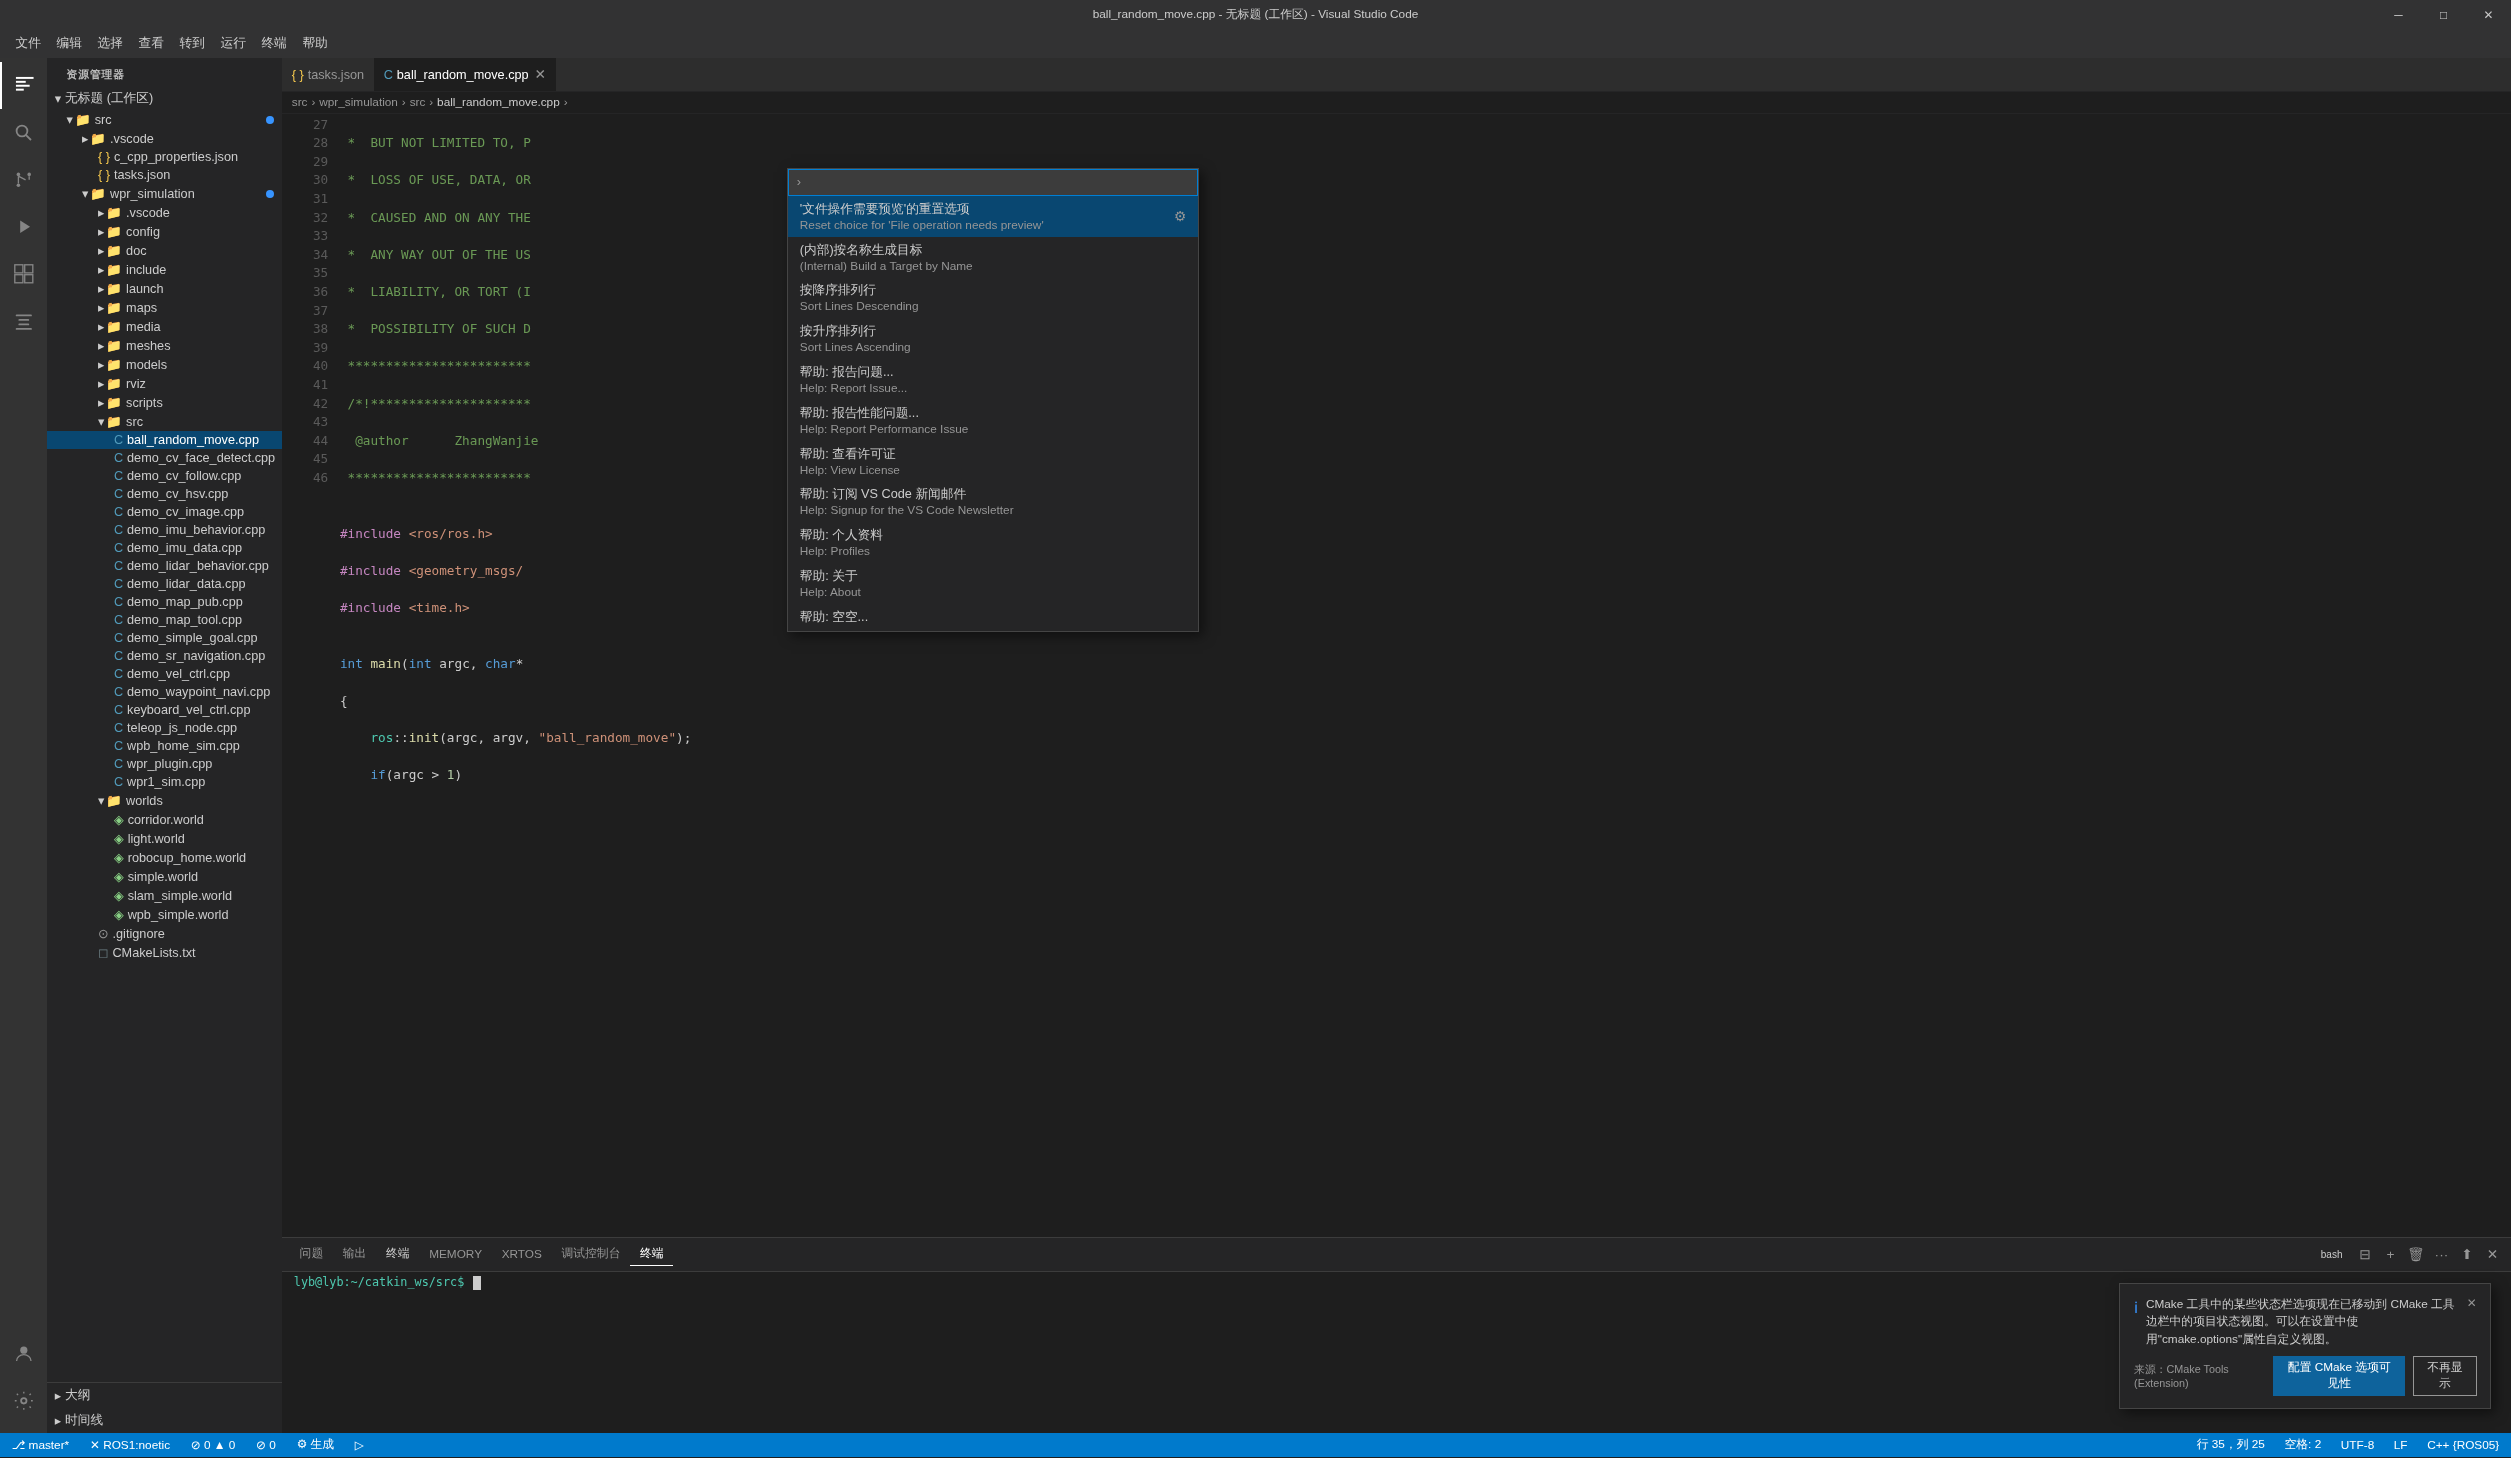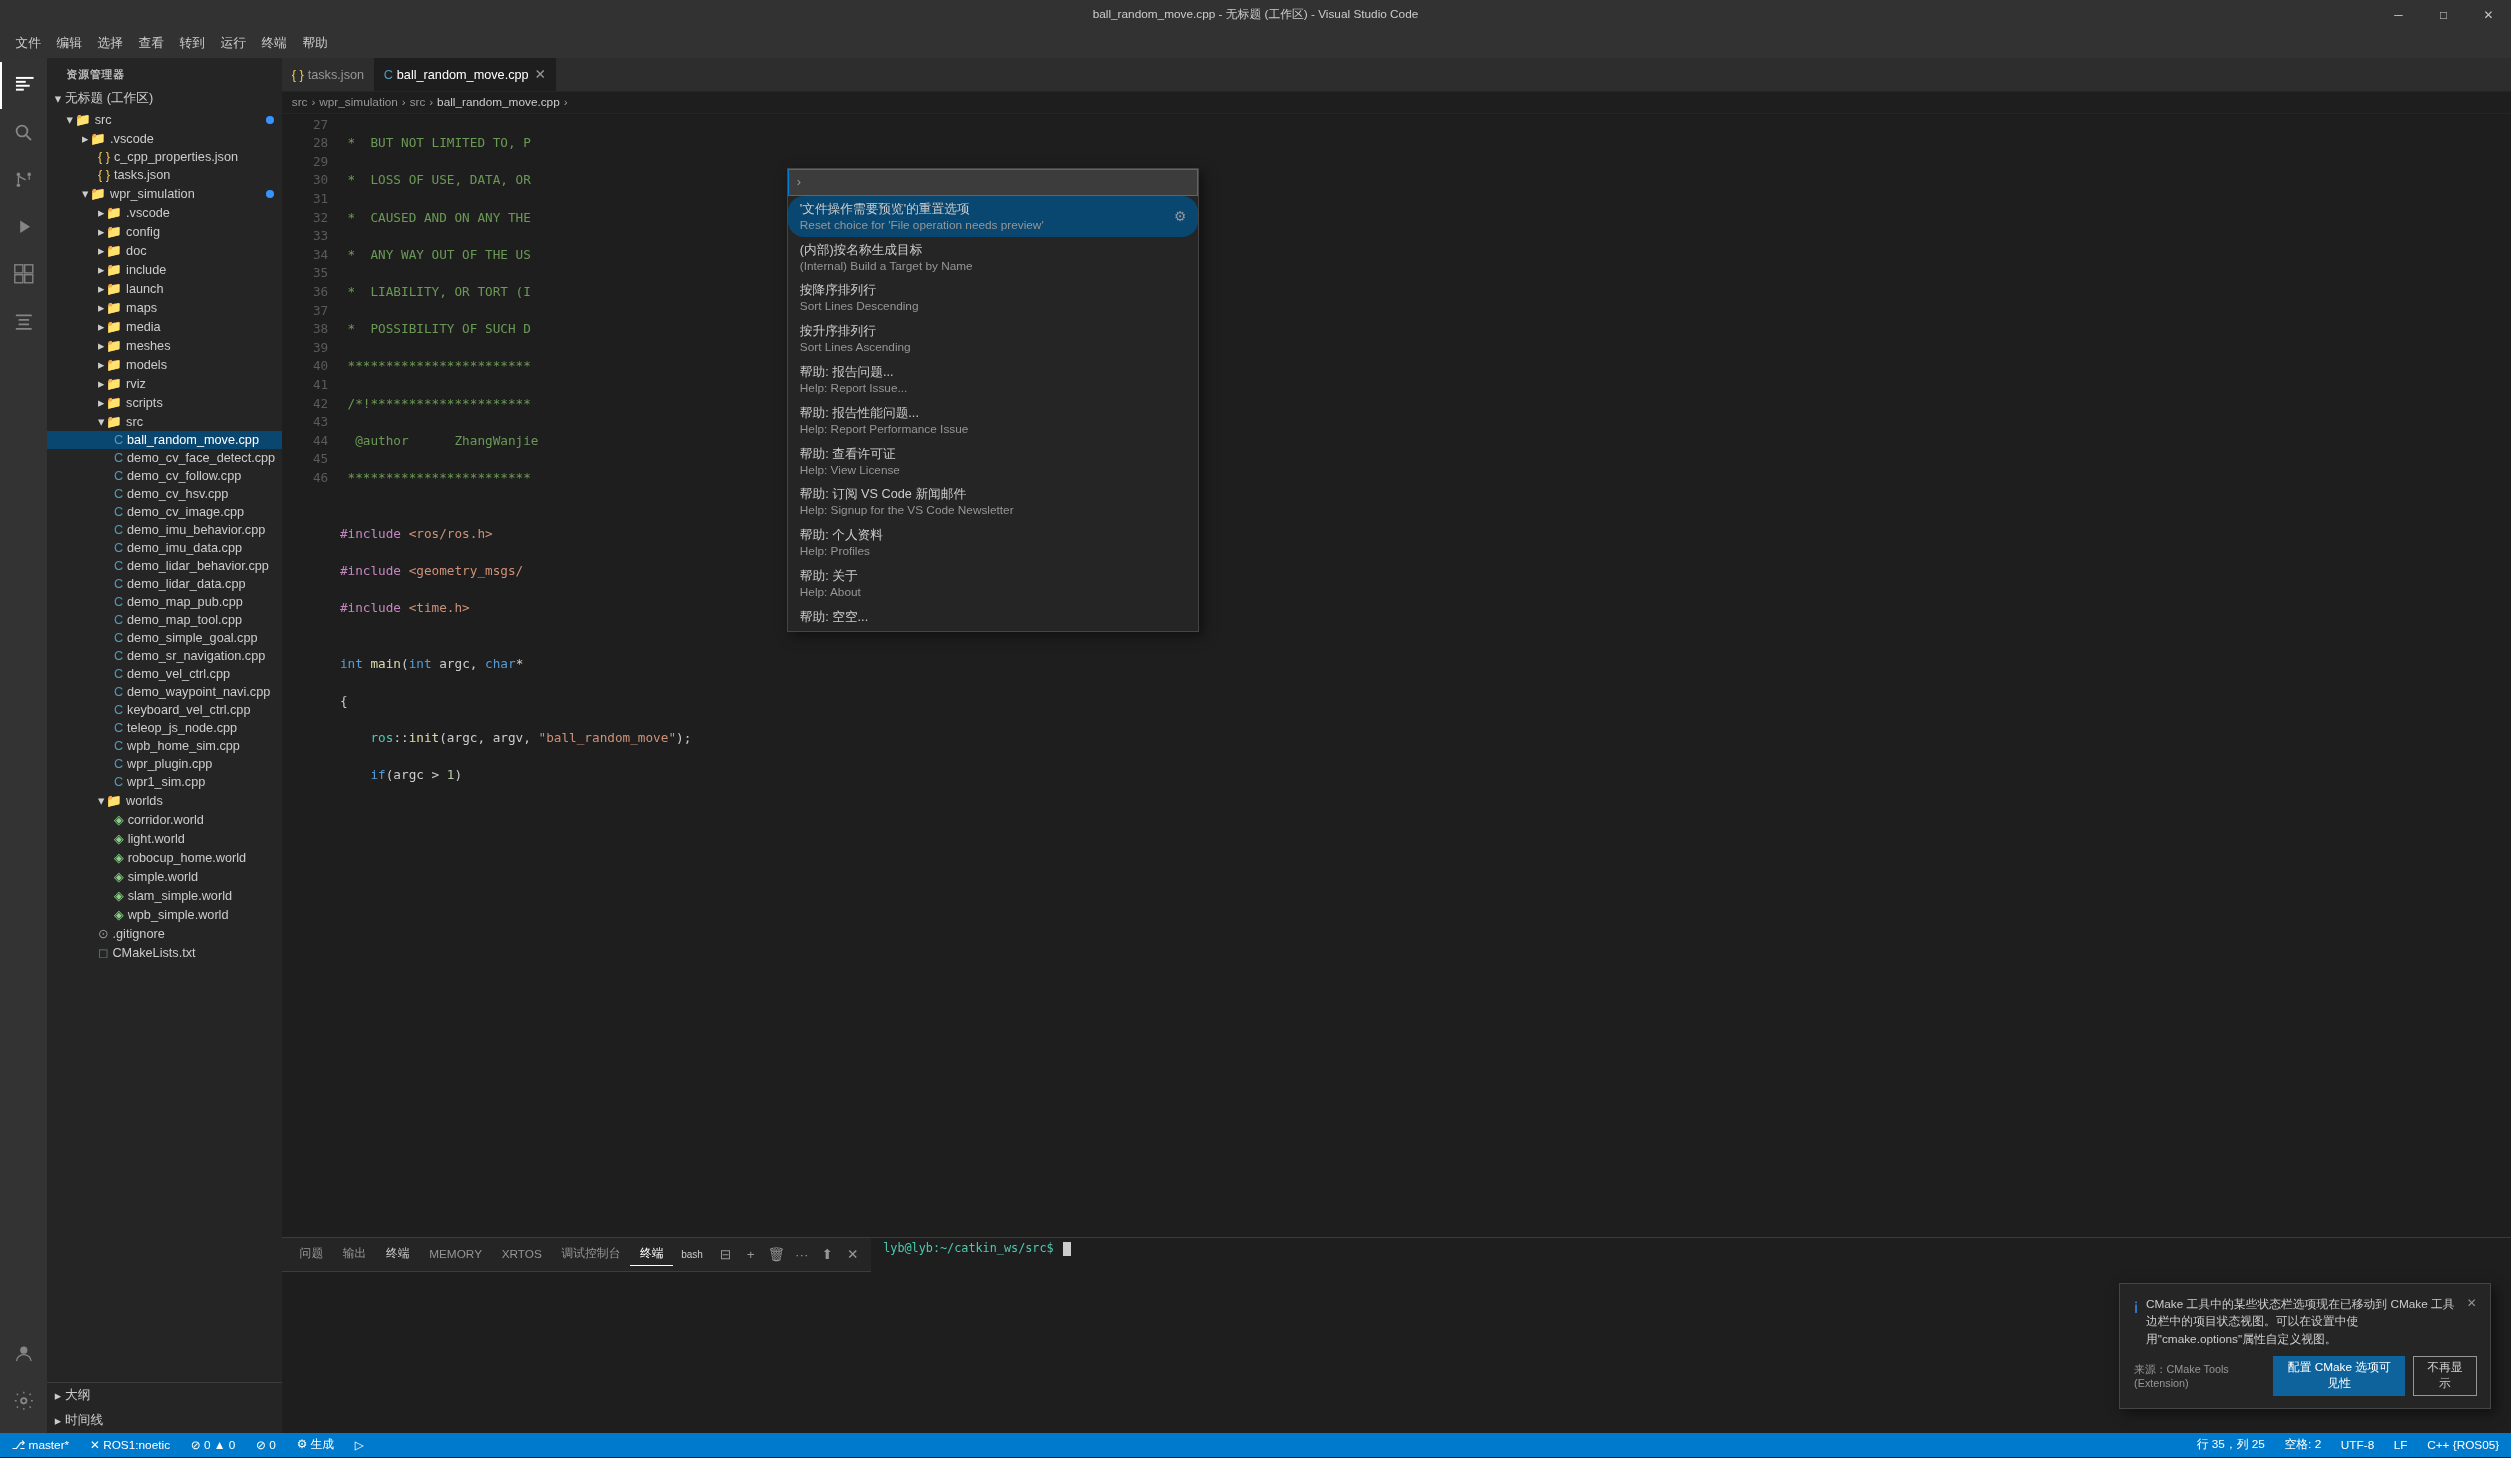--- a/index.html
+++ b/index.html
@@ -253,41 +253,41 @@
       align-items: center;
     }
     .dropdown-item {
       padding: 4.9px 11.8px;
       cursor: pointer;
       font-size: 12.7px;
       color: #cccccc;
       display: flex;
       align-items: center;
       justify-content: space-between;
-      border-radius: 16px;
     }
     .dropdown-item:hover, .dropdown-item.highlighted {
       background: #094771;
     }
     .dropdown-item.highlighted {
       background: #094771;
     }
     .dropdown-item-label-zh { color: #cccccc; font-size: 12.7px; }
     .dropdown-item-label-en { color: #969696; font-size: 11.8px; }
     .dropdown-settings-icon {
       color: #969696;
       font-size: 13.7px;
     }
 
     
     .terminal-panel {
       height: 196px;
       background: #1e1e1e;
       border-top: 1px solid #3c3c3c;
       display: flex;
+      flex-direction: column;
     }
     .terminal-tabs {
       height: 34px;
       background: #252526;
       display: flex;
       align-items: center;
       padding: 0 7.8px;
       border-bottom: 1px solid #3c3c3c;
     }
     .terminal-tab {

